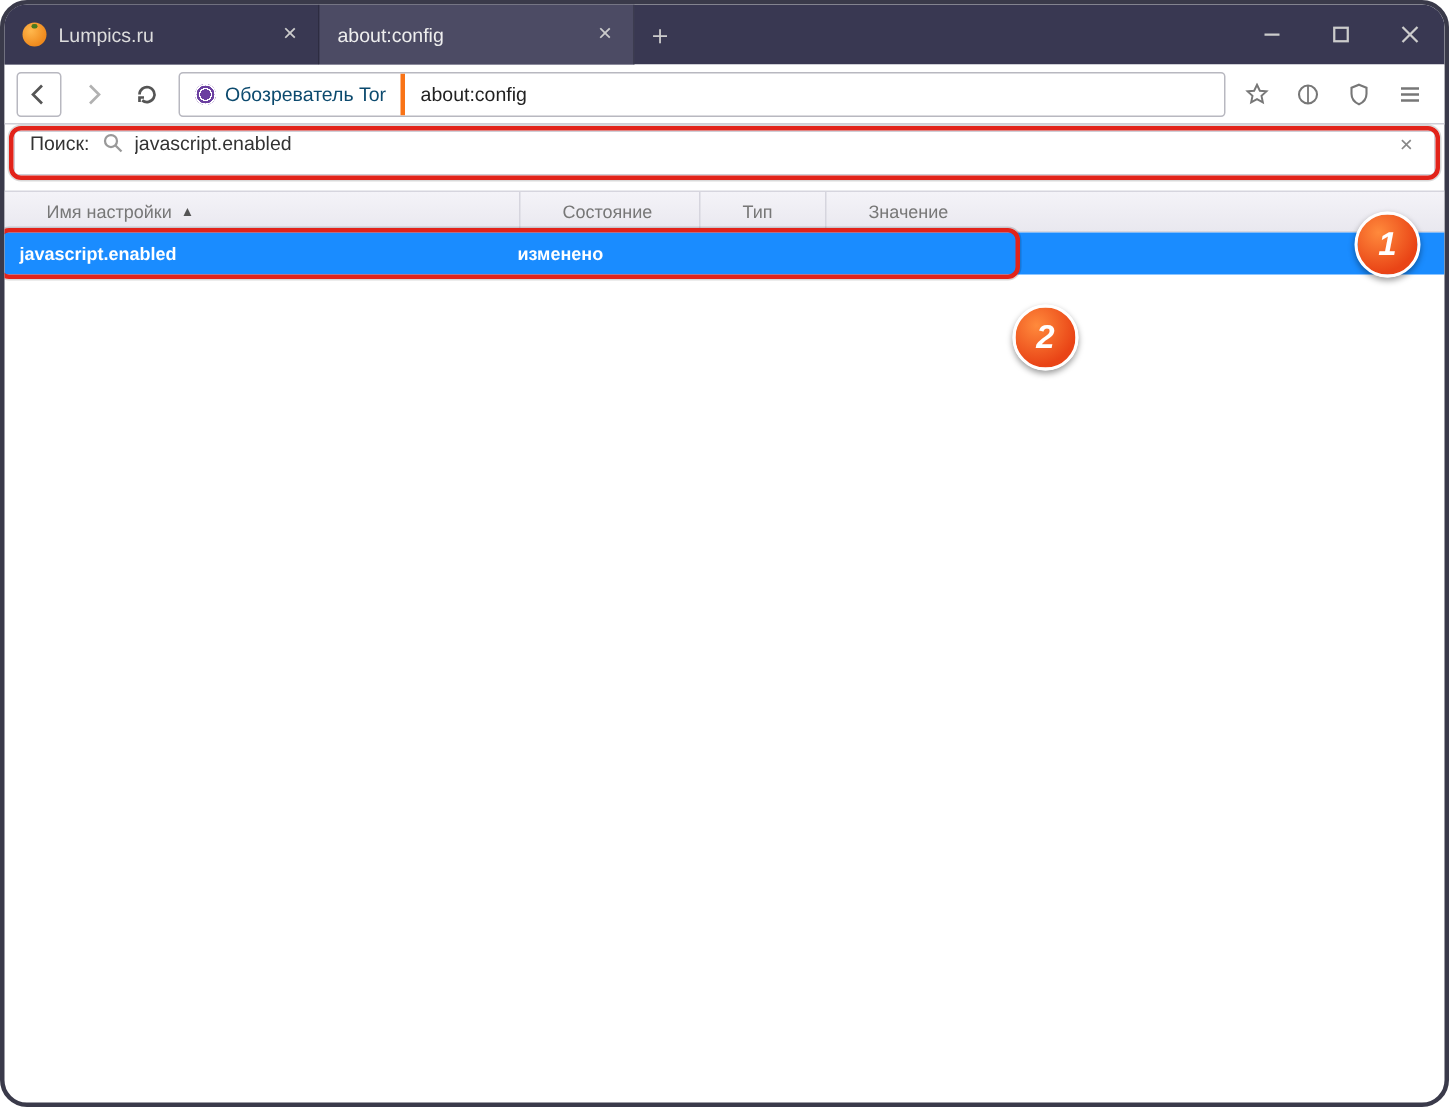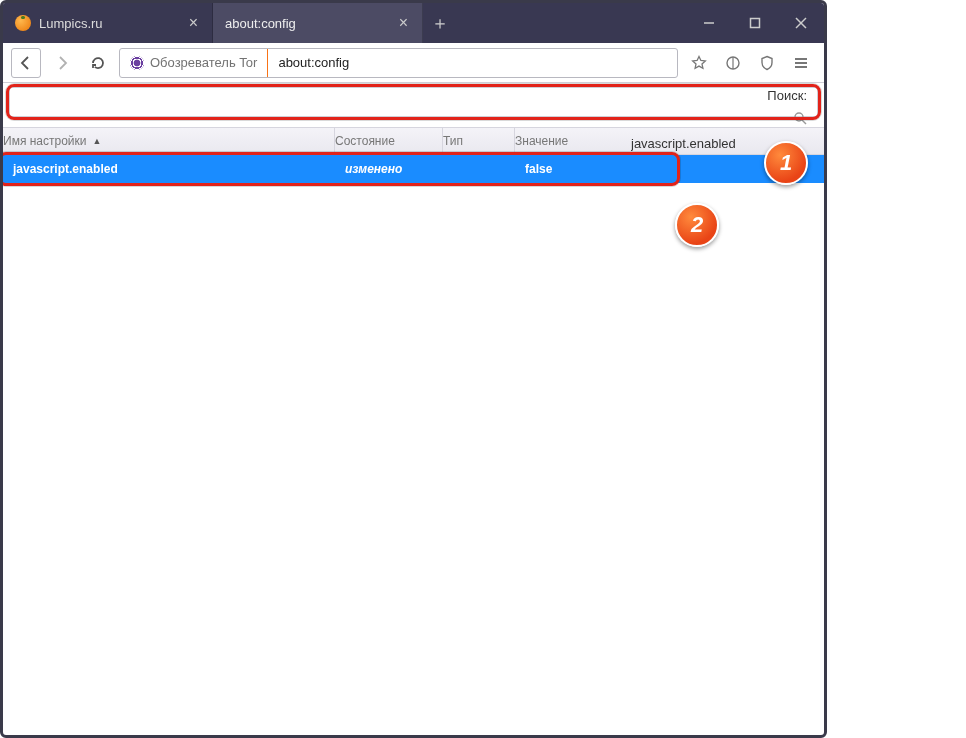--- a/index.html
+++ b/index.html
@@ -1,19 +1,19 @@
 <!DOCTYPE html>
 <html><head>
 <meta charset="utf-8">
 <style>
   * { box-sizing: border-box; margin: 0; padding: 0; font-family: "Segoe UI", Arial, sans-serif; }
   body { background: #fff; }
   .window {
-    width: 827px; height: 738px; position: relative;
-    border: 3px solid #3a3a4a; border-radius: 6px; overflow: hidden;
+    width: 966px; height: 738px; position: relative;
+    border: 3px solid #3a3a4a; border-radius: 18px; overflow: hidden;
     background: #fff;
   }
   .titlebar {
     height: 40px; background: #393852; display: flex; align-items: stretch;
   }
   .tab {
     display: flex; align-items: center; gap: 8px; padding: 0 12px;
     color: #ddd; font-size: 13px; min-width: 210px; max-width: 230px;
     border-right: 1px solid rgba(0,0,0,0.2); cursor: default;
   }
@@ -36,72 +36,72 @@
     border-radius: 3px; cursor: pointer; color: #555;
   }
   .nav-btn.box { border: 1px solid #b8b8c0; }
   .nav-btn svg { width: 16px; height: 16px; }
   .addrbar {
     flex: 1; height: 30px; border: 1px solid #b8b8c0; border-radius: 3px;
     display: flex; align-items: center; overflow: hidden; background: #fff;
   }
   .addr-segment {
     display: flex; align-items: center; gap: 6px; padding: 0 10px;
-    border-right: 1px solid #f97316; height: 100%; color: #737373; font-size: 13px;
+    border-right: 3px solid #f97316; height: 100%; color: #0c4a6e; font-size: 13px;
     white-space: nowrap;
   }
   .addr-url { flex: 1; padding: 0 10px; color: #222; font-size: 13px; }
   .tor-icon {
     width: 14px; height: 14px; border-radius: 50%; background:
       radial-gradient(circle, #6b3fa0 35%, #fff 36%, #fff 44%, #6b3fa0 45%, #6b3fa0 60%, #fff 61%, #fff 69%, #6b3fa0 70%);
     flex-shrink: 0;
   }
   .right-icons { display: flex; align-items: center; gap: 4px; }
   .right-icons .nav-btn { color: #777; }
 
   .searchbar-wrap {
     position: relative; margin: 4px 6px 0 6px;
   }
   .searchbar-highlight {
     position: absolute; inset: -3px; border: 3px solid #e2231a; border-radius: 8px;
     box-shadow: 0 0 0 1px rgba(0,0,0,0.15); pointer-events: none;
   }
   .searchbar {
-    height: 30px; display: flex; align-items: flex-end; gap: 8px;
+    height: 30px; display: flex; align-items: flex-start; gap: 8px;
     padding: 0 10px; background: #fff; font-size: 13px; color: #555;
-    border: 1px solid #cfced6; border-radius: 3px; flex-direction: column;
+    border: 1px solid #cfced6; border-radius: 3px;
   }
   .searchbar .label { color: #333; }
   .searchbar .sicon svg { width: 14px; height: 14px; color: #999; }
   .searchbar input {
     flex: 1; border: none; outline: none; font-size: 13px; color: #333; background: transparent;
   }
   .searchbar .clear { color: #888; cursor: pointer; font-size: 15px; padding: 0 4px; }
 
   .table-head {
     display: flex; align-items: center; height: 28px;
     border-top: 1px solid #d6d5de; border-bottom: 1px solid #d6d5de;
     background: linear-gradient(#f4f3f8, #e9e8ef);
     font-size: 12px; color: #777; margin-top: 10px;
   }
-  .th { padding: 0 0; border-right: 1px solid #d6d5de; height: 100%; display: flex; align-items: center; gap: 6px; }
+  .th { padding: 0 16px; border-right: 1px solid #d6d5de; height: 100%; display: flex; align-items: center; gap: 6px; margin-left: 12px; }
   .th.name { width: 332px; }
   .th.state { width: 108px; text-align: center; }
   .th.type { width: 72px; text-align: center; }
   .th.value { flex: 1; border-right: none; }
   .sort-caret { font-size: 9px; color: #555; }
 
   .row {
     display: flex; align-items: center; height: 28px;
     background: #1a8cff; color: #fff; font-size: 12px; font-weight: bold;
     position: relative;
   }
   .td { padding: 0 10px; white-space: nowrap; overflow: hidden; text-overflow: ellipsis; }
   .td.name { width: 332px; }
-  .td.state { width: 108px; font-style: italic; }
+  .td.state { width: 108px; }
   .td.type { width: 72px; margin-top: 36px; }
   .td.value { flex: 1; }
   .row-highlight {
     position: absolute; top: -3px; left: -5px; width: 682px; height: 34px;
     border: 3px solid #e2231a; border-radius: 8px; pointer-events: none;
     box-shadow: 0 0 0 1px rgba(0,0,0,0.15);
   }
 
   .callout {
     position: absolute; width: 44px; height: 44px; border-radius: 50%;
@@ -239,21 +239,20 @@
     </div>
     <div class="th value">
       <span>Значение</span>
     </div>
   </div>
 
   <div class="row">
     <div class="td name">javascript.enabled</div>
     <div class="td state">изменено</div>
     <div class="td type">логическ…</div>
-    <div class="td value">false</div>
     <div class="row-highlight"></div>
   </div>
 
   <div class="callout c1">
     <span>1</span>
   </div>
   <div class="callout c2">
     <span>2</span>
   </div>
 

